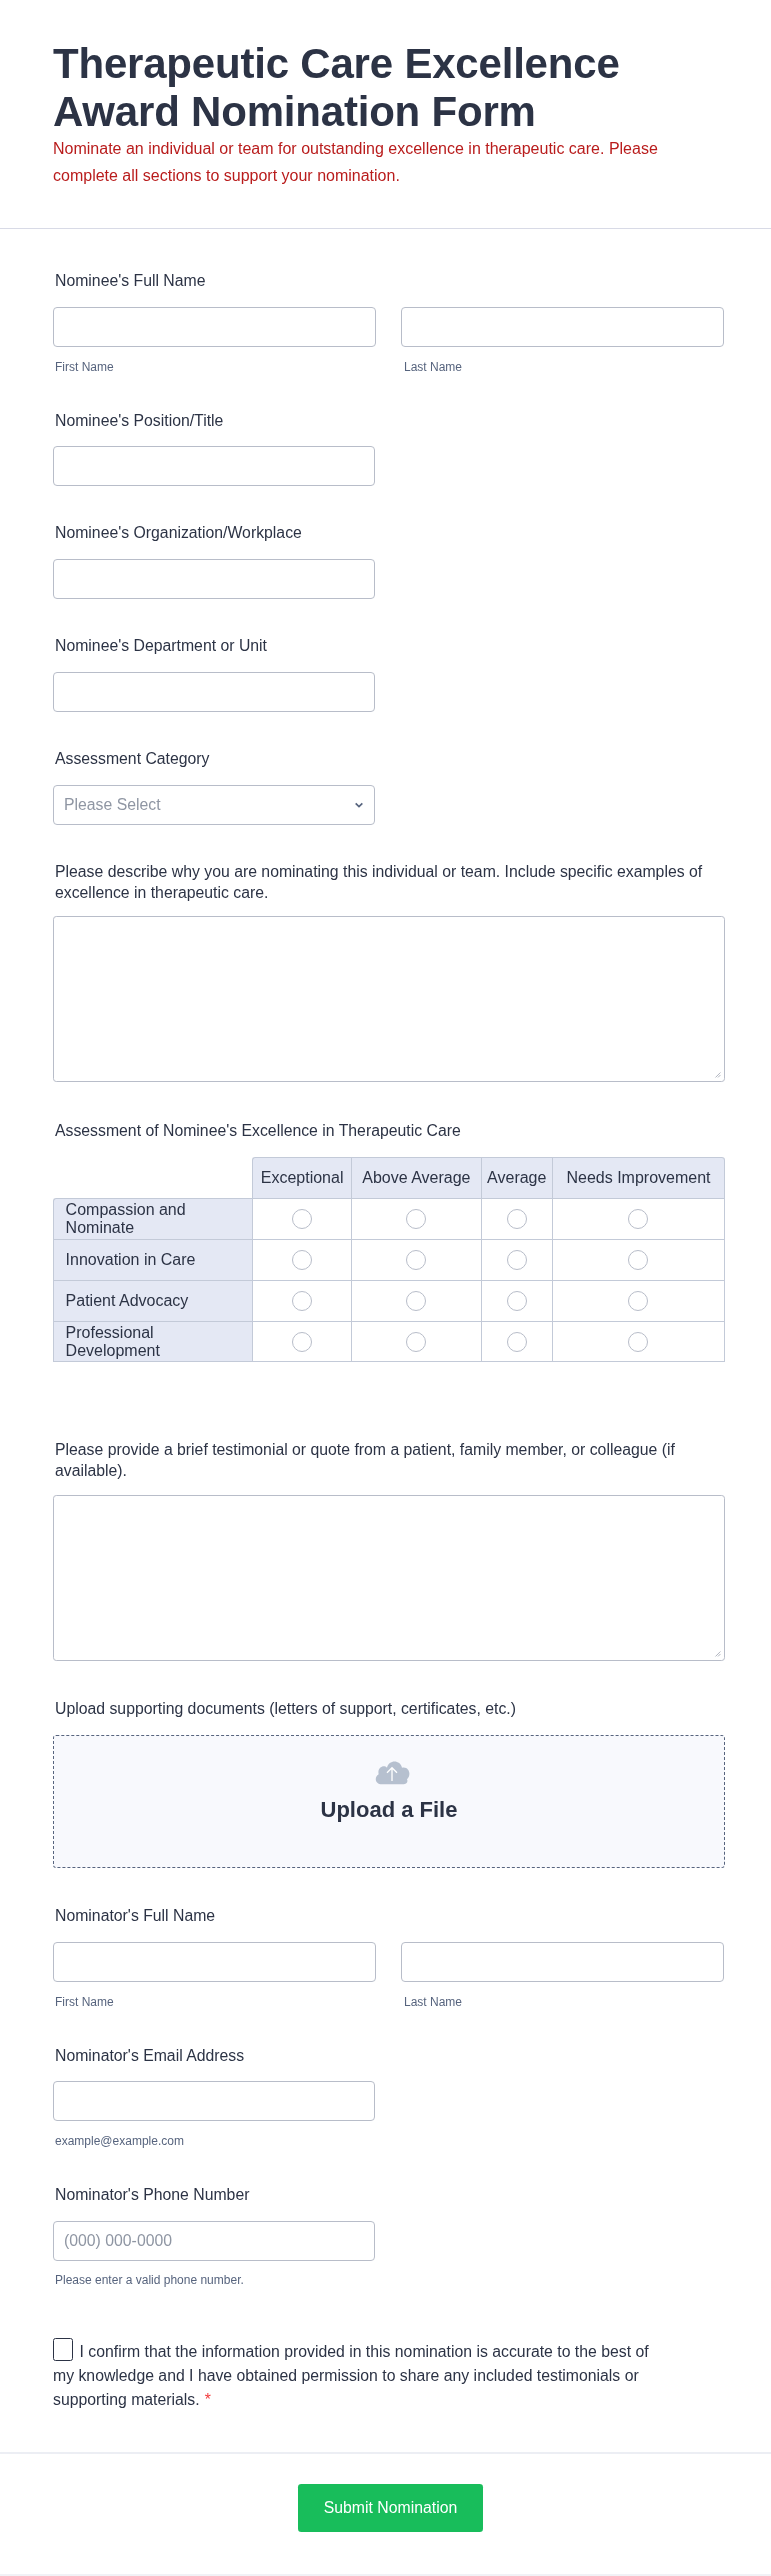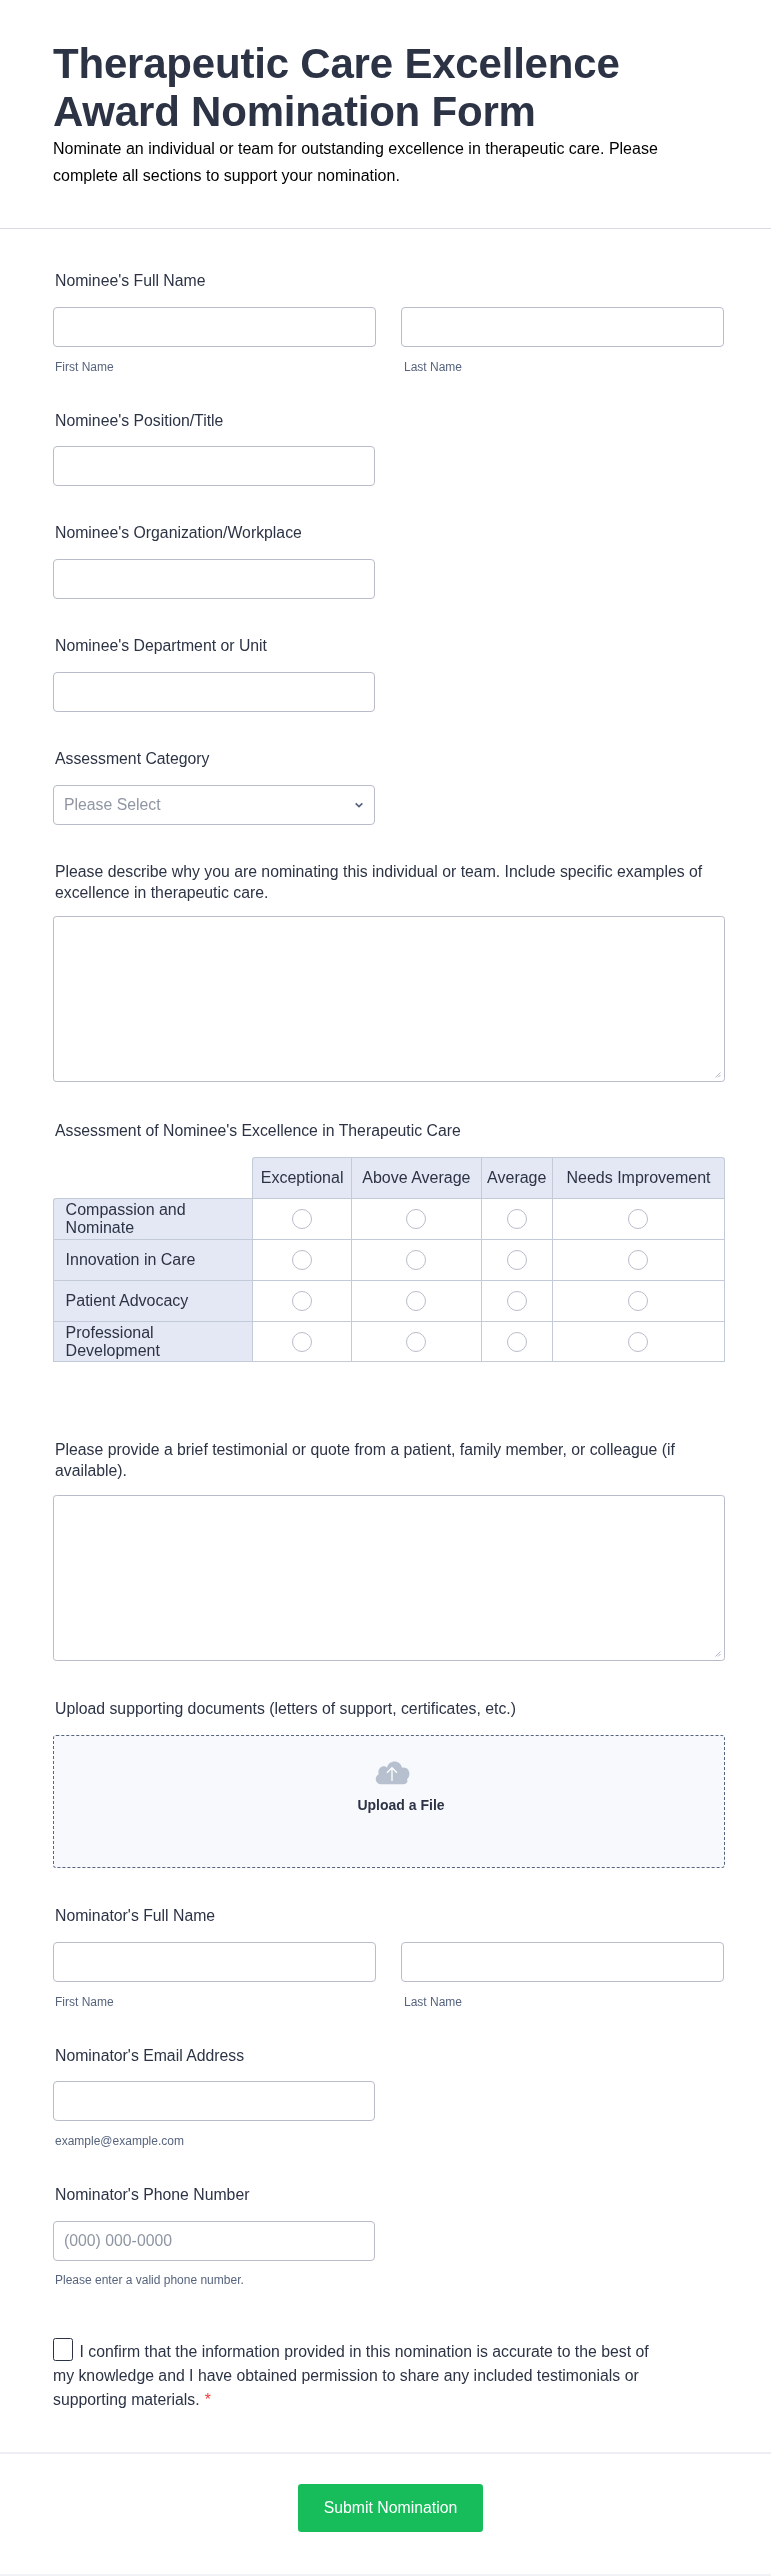--- a/index.html
+++ b/index.html
@@ -1,40 +1,40 @@
 <!DOCTYPE html>
 <html style="font-size:13.3px"><head>
 <meta charset="utf-8">
 <style>
   * { box-sizing: border-box; margin: 0; padding: 0; }
   html, body { width: 771px; background: #ffffff; }
   body { font-family: "Liberation Sans", "DejaVu Sans", sans-serif; color: #2c3345; height: 2576px; position: relative; overflow: hidden; }
   .header { position: absolute; left: 0; top: 0; width: 771px; height: 229px; border-bottom: 0.8px solid #d8dae6; }
   .title { position: absolute; left: 53px; top: 40px; width: 614px; font-size: 42px; line-height: 48px; font-weight: bold; color: #2c3345; letter-spacing: -0.2px; }
-  .desc { position: absolute; left: 53px; top: 136px; width: 663px; font-size: 16px; line-height: 26.5px; color: #000000; }
+  .desc { position: absolute; left: 53px; top: 136px; width: 663px; font-size: 16px; line-height: 26.5px; color: #b91c1c; }
   .label { position: absolute; left: 55px; font-size: 15.8px; line-height: 21.6px; color: #2c3345; }
   .input { position: absolute; height: 40px; border: 0.8px solid #b8bdc9; border-radius: 4px; background: #fff; font-size: 15.8px; color: #8f96a3; padding: 0 10px; display: flex; align-items: center; }
   .sub { position: absolute; font-size: 12px; color: #57647e; }
   .textarea { position: absolute; left: 53px; width: 672px; height: 166px; border: 0.8px solid #b8bdc9; border-radius: 3.3px; background: #fff; }
   .resize { position: absolute; right: 2.5px; bottom: 2.5px; width: 8.3px; height: 8.3px; }
   .matrix { position: absolute; left: 53px; top: 1157px; width: 672px; }
   .matrix table { border-collapse: separate; border-spacing: 0; width: 672px; font-size: 16px; }
   .matrix th { height: 41px; background: #e4e8f4; color: #2c3345; font-weight: normal; border-top: 0.8px solid #c3cad8; border-left: 0.8px solid #c3cad8; }
   .matrix th.blank { background: transparent; border: none; }
   .matrix th.last { border-right: 0.8px solid #c3cad8; border-top-right-radius: 3.3px; }
   .matrix th.first { border-top-left-radius: 3.3px; }
   .matrix td { height: 41px; border-top: 0.8px solid #c3cad8; border-left: 0.8px solid #c3cad8; text-align: center; background: #fff; }
   .matrix td.rowlabel { background: #e4e8f4; text-align: left; padding-left: 11.6px; color: #2c3345; width: 199px; }
   .matrix td.last { border-right: 0.8px solid #c3cad8; }
   .matrix tr:last-child td { border-bottom: 0.8px solid #c3cad8; }
   .matrix tr.r0 td.rowlabel { border-top-left-radius: 3.3px; }
   .radio { display: inline-block; width: 20px; height: 20px; border: 1.2px solid #b8bdc9; border-radius: 50%; vertical-align: middle; background: #fff; }
   .drop { position: absolute; left: 53px; top: 1735px; width: 672px; height: 133px; border: 0.8px dashed #57647e; border-radius: 3.3px; background: #f8f9fd; text-align: center; }
   .drop .cloud { position: absolute; left: 318px; top: 20px; width: 40px; height: 30px; }
-  .drop .ttl { position: absolute; left: 12px; width: 100%; top: 61px; font-size: 14px; font-weight: bold; color: #2c3345; }
+  .drop .ttl { position: absolute; left: 0; width: 100%; top: 61px; font-size: 22px; font-weight: bold; color: #2c3345; }
   .drop .hint { position: absolute; left: 0; width: 100%; top: 93px; font-size: 14px; color: #57647e; }
   .chk-wrap { position: absolute; left: 53px; top: 2338px; width: 597px; font-size: 15.8px; line-height: 24px; color: #2c3345; }
   .chk { display: inline-block; width: 20px; height: 23px; border: 1.7px solid #2c3345; border-radius: 2.5px; vertical-align: -4.1px; margin-right: 6.6px; background: #fff; }
   .req { color: #f23a3c; margin-left: 5px; }
   .footer-line { position: absolute; left: 0; top: 2452px; width: 771px; height: 1.7px; background: #eceef4; }
   .submit { position: absolute; left: 298px; top: 2484px; width: 185px; height: 48px; background: #18bd5b; color: #fff; border: none; border-radius: 3.3px; font-size: 15.8px; font-family: "Liberation Sans", sans-serif; }
   .bottom-line { position: absolute; left: 0; top: 2574px; width: 771px; height: 2.5px; background: #f1f2f6; }
   .chev { position: absolute; right: 10px; top: 14px; width: 10px; height: 10px; }
 </style>
 </head>

